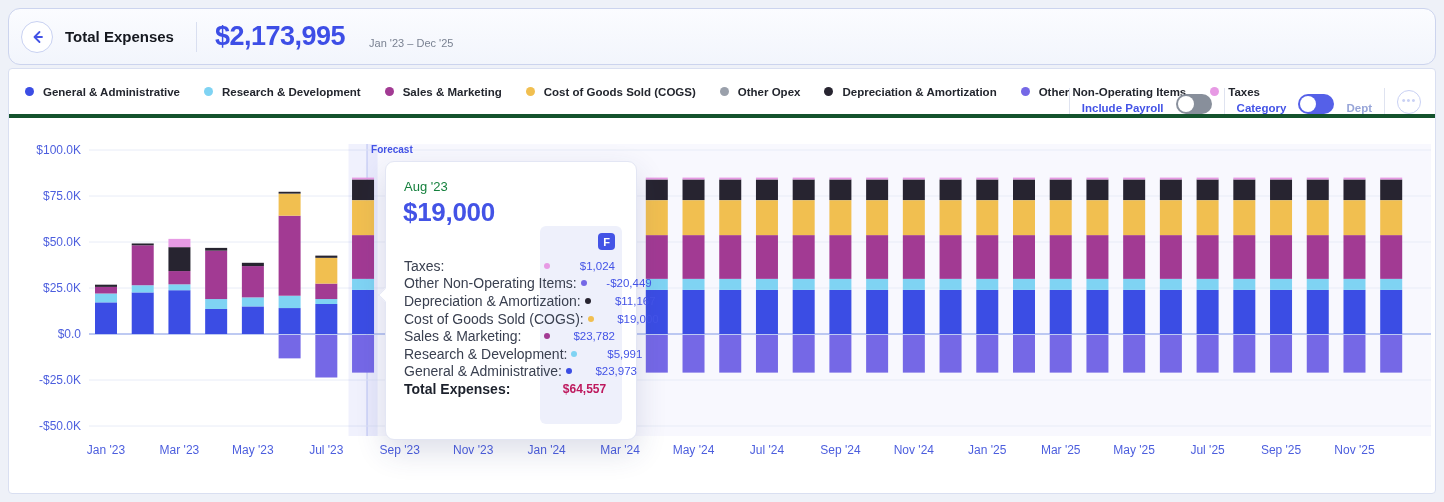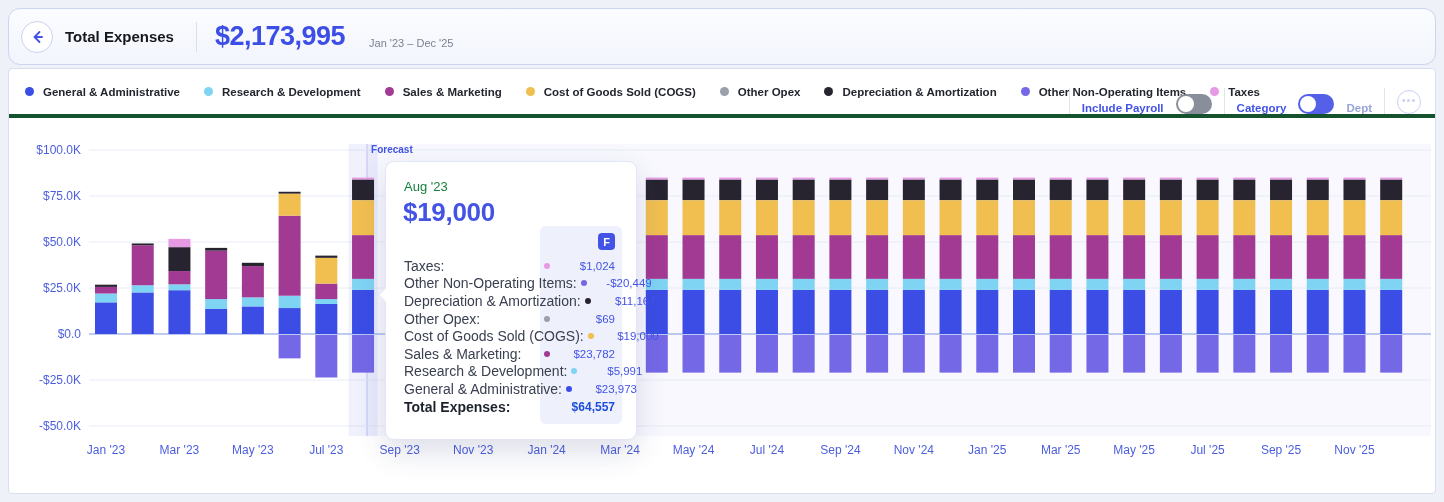--- a/index.html
+++ b/index.html
@@ -73,21 +73,21 @@
     position:absolute; top:71px; right:21px; width:17px; height:17px; border-radius:4px;
     background:#4353e6; color:#ffffff; font-size:11px; font-weight:700;
     display:flex; align-items:center; justify-content:center;
   }
   .tt-rows { position:absolute; top:95px; left:18px; right:21px; }
   .tt-row { display:grid; grid-template-columns:1fr 14px 61px; align-items:center; height:17.6px; }
   .tt-row-label { font-size:14px; color:#3a4050; white-space:nowrap; }
   .tt-row-dot { width:6px; height:6px; border-radius:50%; justify-self:center; }
   .tt-row-value { font-size:11.5px; color:#4353e6; text-align:right; white-space:nowrap; }
   .tt-row.total .tt-row-label { font-weight:700; color:#1c212c; }
-  .tt-row.total .tt-row-value { font-weight:700; color:#1d4ed8; font-size:12px; }
+  .tt-row.total .tt-row-value { font-weight:700; color:#be185d; font-size:12px;text-align:center; }
 </style>
 </head>
 <body>
 
 <div class="stage">
 
   <div class="header-card">
     <div class="back-btn">
       <svg width="16" height="16" viewBox="0 0 16 16">
         <path d="M10.5 3 L5.5 8 L10.5 13" fill="none" stroke="#4353e6" stroke-width="1.8" stroke-linecap="round" stroke-linejoin="round"></path>
@@ -480,25 +480,20 @@
           <span class="tt-row-label">Other Non-Operating Items:</span>
           <span class="tt-row-dot" style="background: rgb(117, 104, 230);"></span>
           <span class="tt-row-value">-$20,449</span>
         </div>
         <div class="tt-row">
           <span class="tt-row-label">Depreciation &amp; Amortization:</span>
           <span class="tt-row-dot" style="background: rgb(39, 36, 48);"></span>
           <span class="tt-row-value">$11,167</span>
         </div>
         <div class="tt-row">
-          <span class="tt-row-label">Other Opex:</span>
-          <span class="tt-row-dot" style="background: rgb(154, 160, 171);"></span>
-          <span class="tt-row-value">$69</span>
-        </div>
-        <div class="tt-row">
           <span class="tt-row-label">Cost of Goods Sold (COGS):</span>
           <span class="tt-row-dot" style="background: rgb(241, 191, 80);"></span>
           <span class="tt-row-value">$19,000</span>
         </div>
         <div class="tt-row">
           <span class="tt-row-label">Sales &amp; Marketing:</span>
           <span class="tt-row-dot" style="background: rgb(162, 58, 147);"></span>
           <span class="tt-row-value">$23,782</span>
         </div>
         <div class="tt-row">

